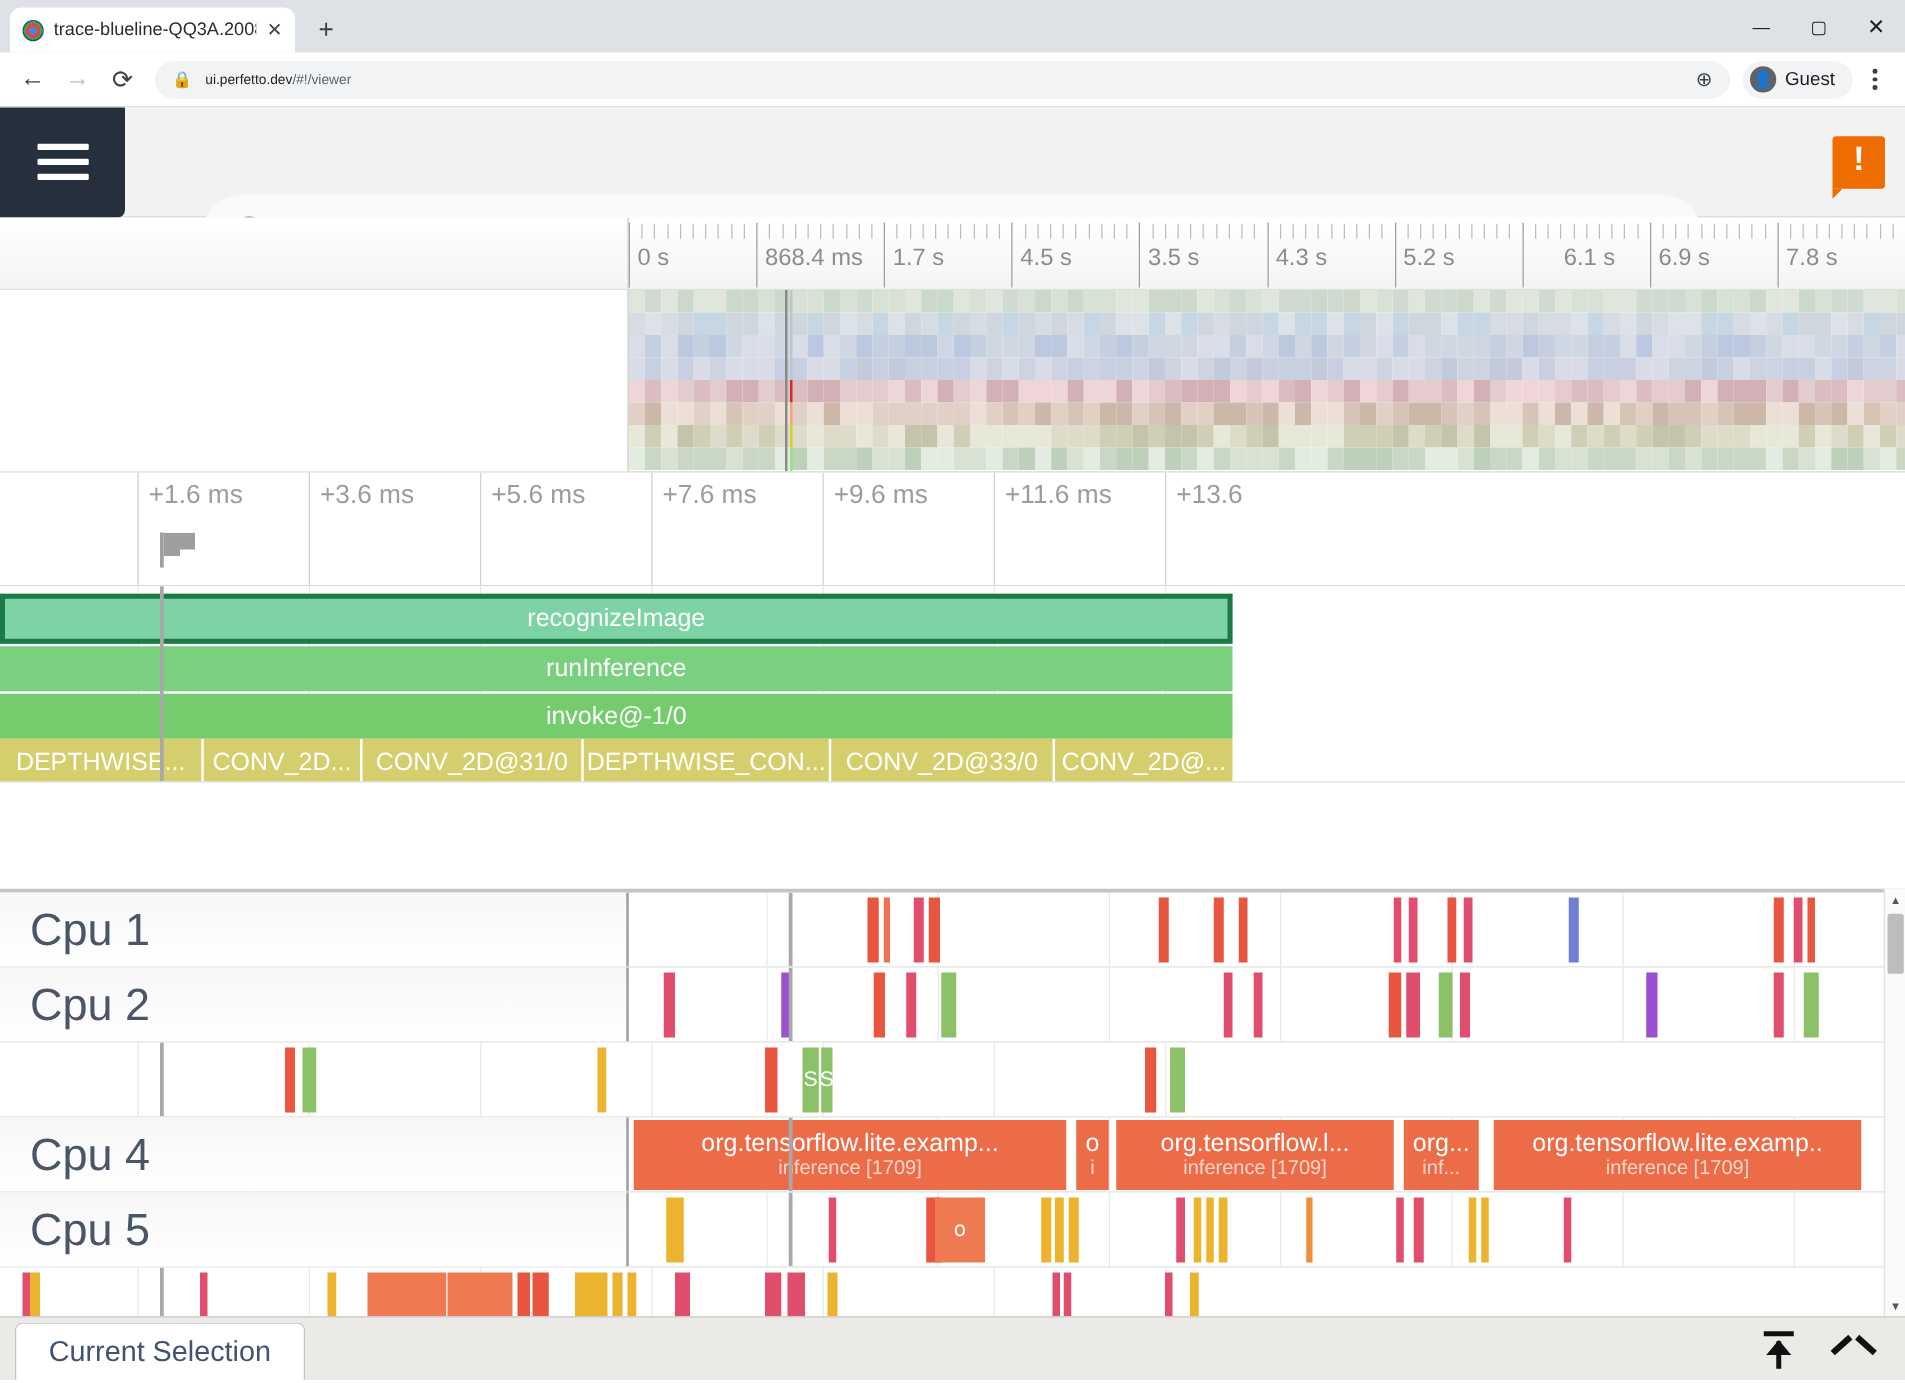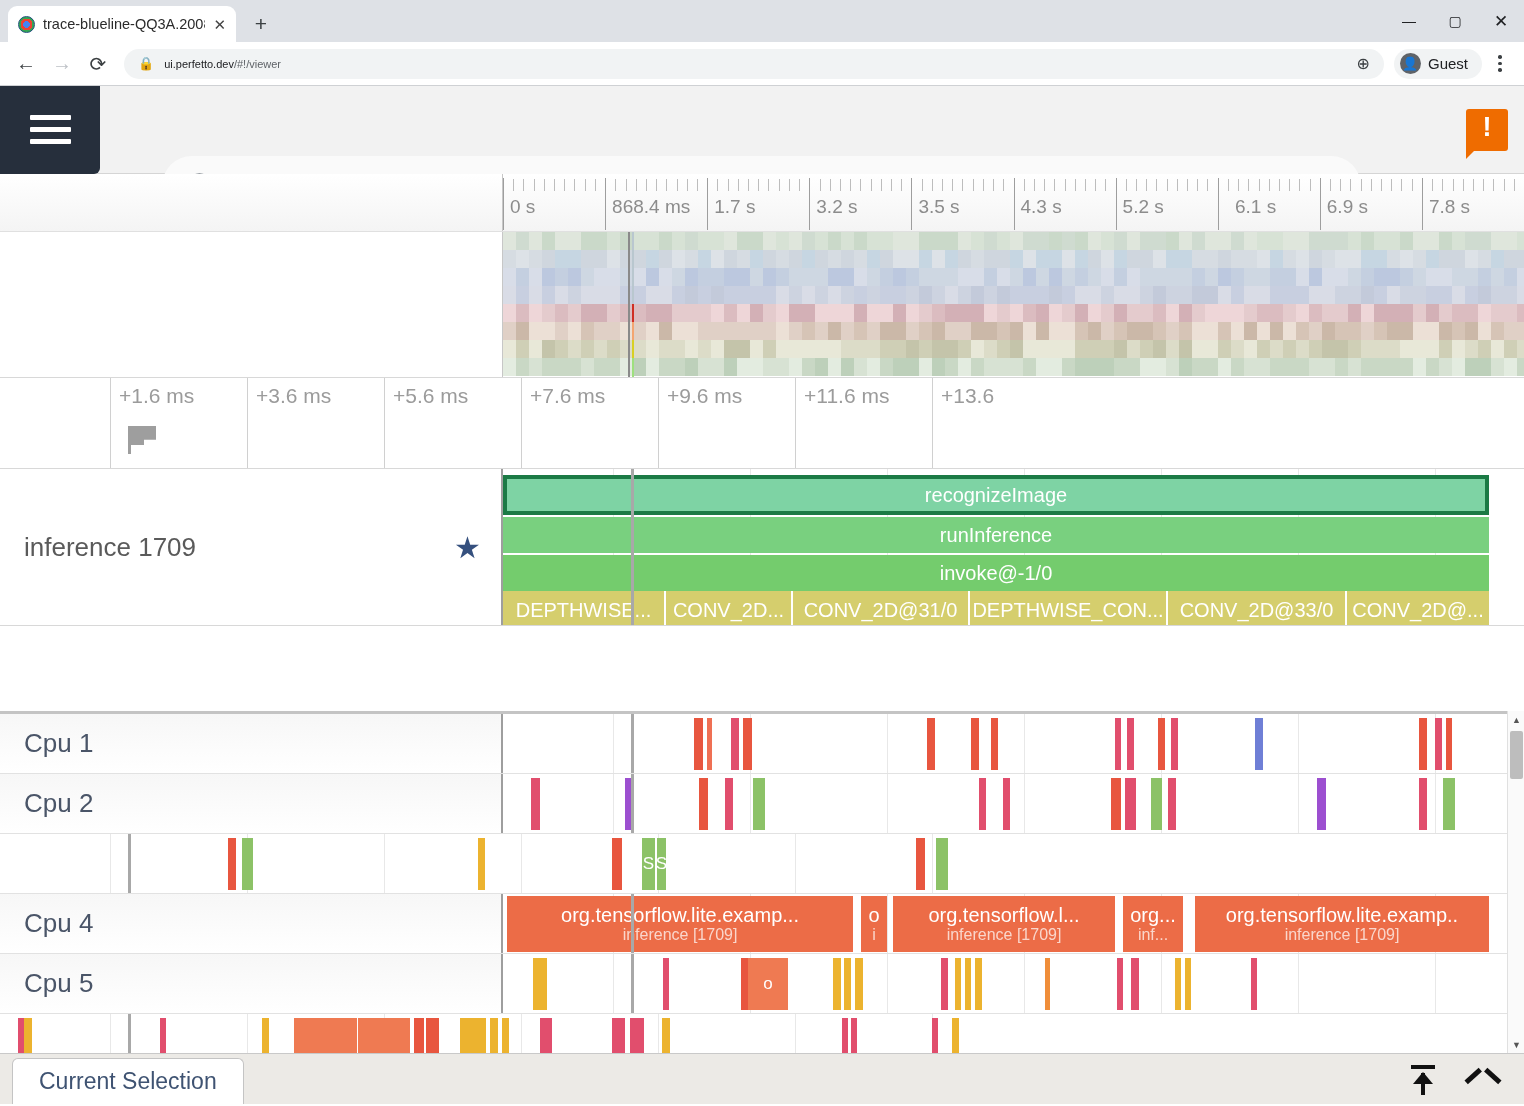--- a/index.html
+++ b/index.html
@@ -192,21 +192,21 @@
   .cpu-area {
     position: absolute; left: 0; right: 0; top: 625px; bottom: 51px;
     border-top: 3px solid #c4c4c4; background: #fff; overflow: hidden;
   }
   .cpu-row { height: 60px; display: flex; border-bottom: 1px solid #e2e2e2; }
   .cpu-gutter {
     width: 503px; flex: 0 0 auto; display: flex; align-items: center;
     padding-left: 24px; border-right: 2px solid #9e9e9e;
     background: linear-gradient(#f7f7f7, #ffffff);
   }
-  .cpu-label { font-size: 26px; color: #4a5568; }
+  .cpu-label { font-size: 36px; color: #4a5568; }
   .cpu-body { flex: 1 1 auto; position: relative; overflow: hidden; }
   .cpu-slice { position: absolute; top: 4px; height: 52px; }
   .cpu-big {
     position: absolute; top: 2px; height: 56px; overflow: hidden;
     display: flex; flex-direction: column; align-items: center; justify-content: center;
   }
   .cpu-big .n1 { font-size: 20px; color: #fff; white-space: nowrap; line-height: 1.08; }
   .cpu-big .n2 { font-size: 16px; color: rgba(255,255,255,.72); white-space: nowrap; line-height: 1.08; }
 
   .vscroll {
@@ -346,21 +346,21 @@
           <div class="tick-major" style="left: 306.3px;"></div>
           <div class="tick-minor" style="left: 316.51px;"></div>
           <div class="tick-minor" style="left: 326.72px;"></div>
           <div class="tick-minor" style="left: 336.93px;"></div>
           <div class="tick-minor" style="left: 347.14px;"></div>
           <div class="tick-minor" style="left: 357.35px;"></div>
           <div class="tick-minor" style="left: 367.56px;"></div>
           <div class="tick-minor" style="left: 377.77px;"></div>
           <div class="tick-minor" style="left: 387.98px;"></div>
           <div class="tick-minor" style="left: 398.19px;"></div>
-          <div class="tick-label" style="left: 306.3px;">3.2 s</div>
+          <div class="tick-label" style="left: 306.3px;">4.5 s</div>
           <div class="tick-major" style="left: 408.4px;"></div>
           <div class="tick-minor" style="left: 418.61px;"></div>
           <div class="tick-minor" style="left: 428.82px;"></div>
           <div class="tick-minor" style="left: 439.03px;"></div>
           <div class="tick-minor" style="left: 449.24px;"></div>
           <div class="tick-minor" style="left: 459.45px;"></div>
           <div class="tick-minor" style="left: 469.66px;"></div>
           <div class="tick-minor" style="left: 479.87px;"></div>
           <div class="tick-minor" style="left: 490.08px;"></div>
           <div class="tick-minor" style="left: 500.29px;"></div>
@@ -390,21 +390,21 @@
           <div class="tick-major" style="left: 714.7px;"></div>
           <div class="tick-minor" style="left: 724.91px;"></div>
           <div class="tick-minor" style="left: 735.12px;"></div>
           <div class="tick-minor" style="left: 745.33px;"></div>
           <div class="tick-minor" style="left: 755.54px;"></div>
           <div class="tick-minor" style="left: 765.75px;"></div>
           <div class="tick-minor" style="left: 775.96px;"></div>
           <div class="tick-minor" style="left: 786.17px;"></div>
           <div class="tick-minor" style="left: 796.38px;"></div>
           <div class="tick-minor" style="left: 806.59px;"></div>
-          <div class="tick-label" style="left: 725px;">6.1 s</div>
+          <div class="tick-label" style="left: 741px;">6.1 s</div>
           <div class="tick-major" style="left: 816.8px;"></div>
           <div class="tick-minor" style="left: 827.01px;"></div>
           <div class="tick-minor" style="left: 837.22px;"></div>
           <div class="tick-minor" style="left: 847.43px;"></div>
           <div class="tick-minor" style="left: 857.64px;"></div>
           <div class="tick-minor" style="left: 867.85px;"></div>
           <div class="tick-minor" style="left: 878.06px;"></div>
           <div class="tick-minor" style="left: 888.27px;"></div>
           <div class="tick-minor" style="left: 898.48px;"></div>
           <div class="tick-minor" style="left: 908.69px;"></div>
@@ -1085,24 +1085,20 @@
           <div class="offset-label" style="left: 658px;">+9.6 ms</div>
           <div class="offset-div" style="left: 795px;"></div>
           <div class="offset-label" style="left: 795px;">+11.6 ms</div>
           <div class="offset-div" style="left: 932px;"></div>
           <div class="offset-label" style="left: 932px;">+13.6</div>
         </div>
     </div>
   </div>
 
   <div class="slice-track">
-    <div class="slice-gutter">
-      <span class="track-title">inference 1709</span>
-      <span class="star-icon">★</span>
-    </div>
     <div class="slice-body" id="slice-body">
         <div class="gridline" style="left: 110px;"></div>
         <div class="gridline" style="left: 247px;"></div>
         <div class="gridline" style="left: 384px;"></div>
         <div class="gridline" style="left: 521px;"></div>
         <div class="gridline" style="left: 658px;"></div>
         <div class="gridline" style="left: 795px;"></div>
         <div class="gridline" style="left: 932px;"></div>
         <div class="slice selected" style="left: 0px; width: 986px; top: 6px; height: 40px; background: rgb(126, 211, 164);">recognizeImage</div>
         <div class="slice" style="left: 0px; width: 986px; top: 48px; height: 36px; background: rgb(121, 208, 127);">runInference</div>

